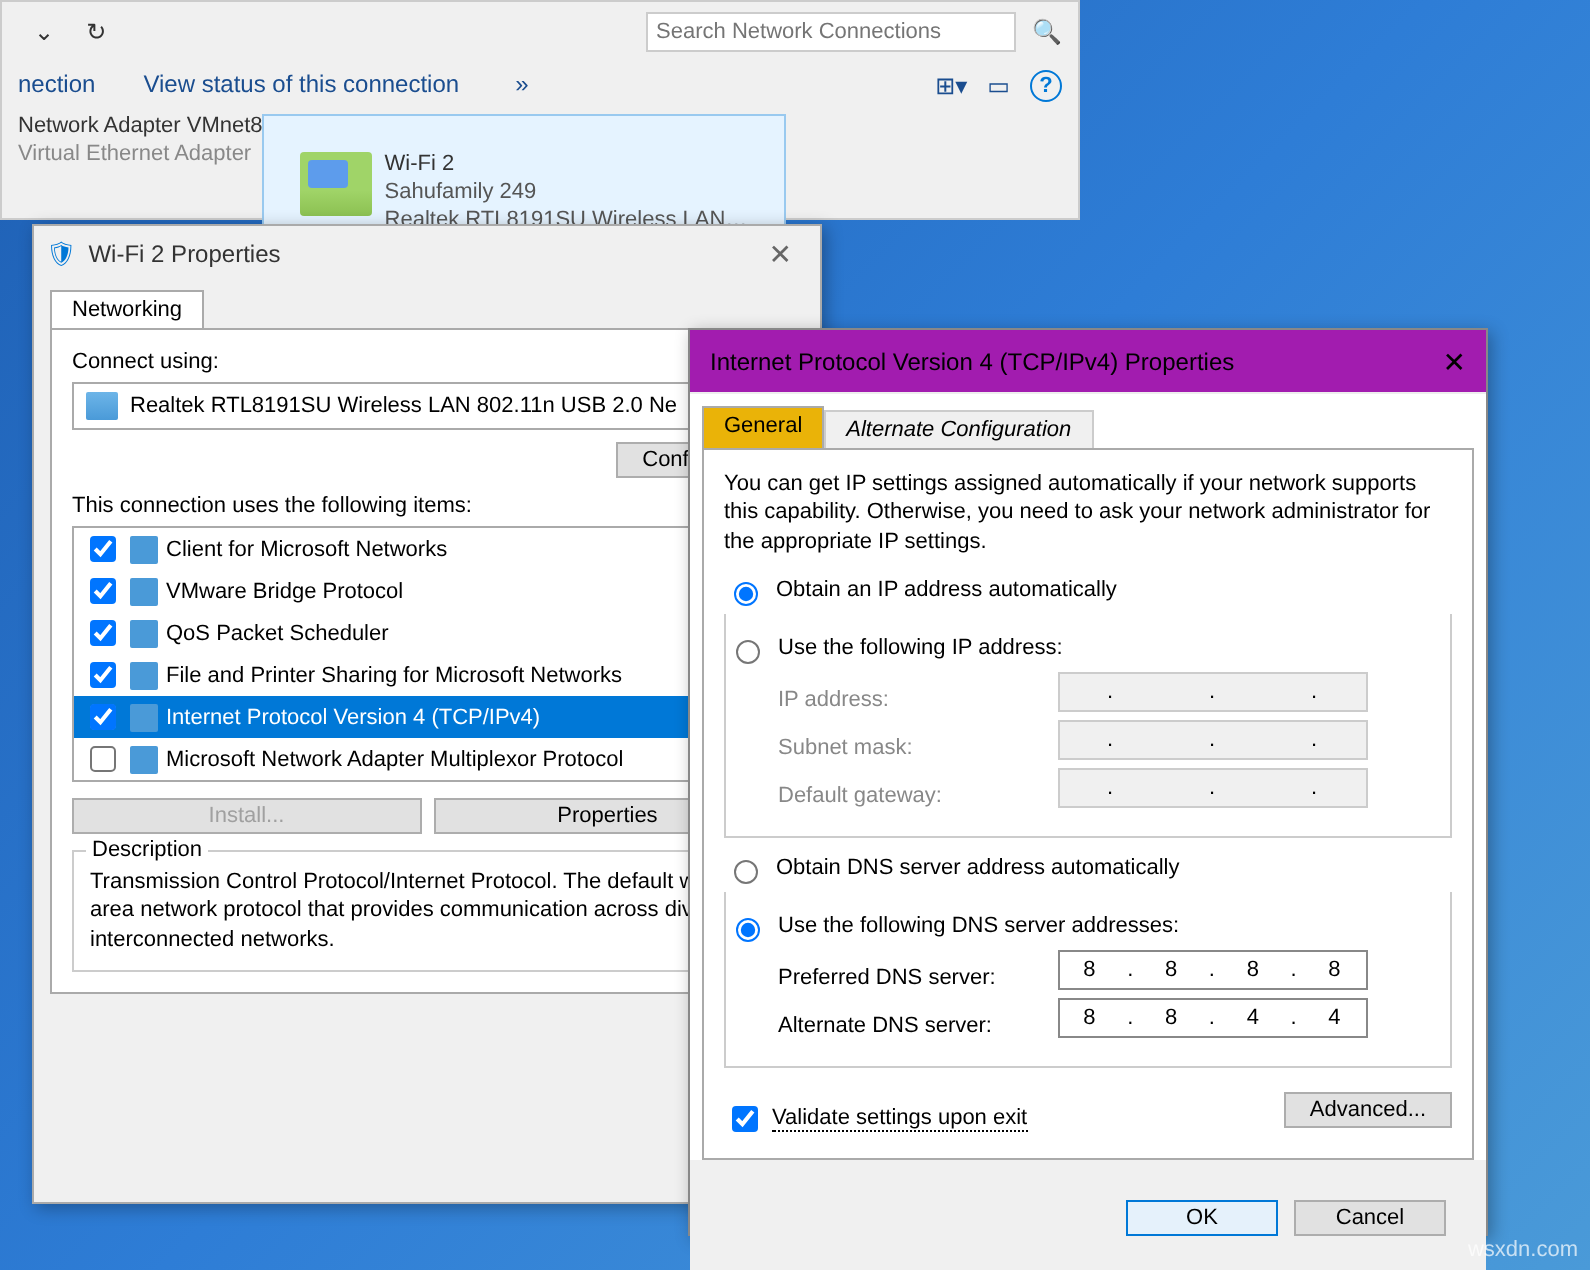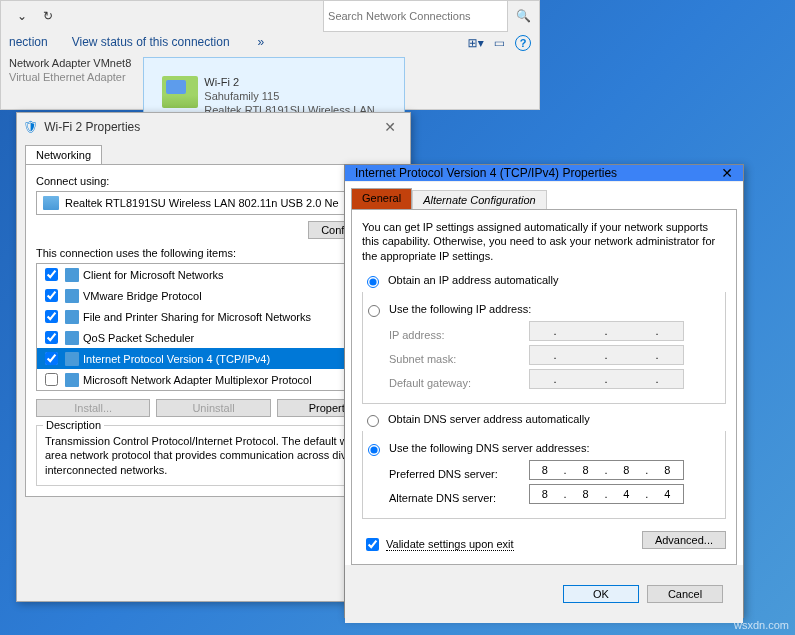--- a/index.html
+++ b/index.html
@@ -1,22 +1,22 @@
 <!DOCTYPE html>
 <html><head>
 <meta charset="utf-8">
 <style>
 * { box-sizing: border-box; font-family: "Segoe UI", Tahoma, sans-serif; }
 body { margin: 0; width: 795px; height: 635px; background: linear-gradient(135deg, #1e5fb3 0%, #2e7dd6 50%, #4a9ad8 100%); overflow: hidden; position: relative; }
 .window { position: absolute; background: #fff; border: 1px solid #aaa; box-shadow: 2px 2px 8px rgba(0,0,0,0.3); }
 .bg-win { top: 0; left: 0; width: 540px; height: 110px; background: #f0f0f0; border: 1px solid #ccc; }
 .bg-toolbar { display: flex; align-items: center; height: 30px; padding: 0 8px; gap: 8px; font-size: 12px; color: #333; }
-.bg-search { flex: 0 0 185px; height: 32px; border: 1px solid #ccc; padding: 2px 4px; font-size: 11px; color: #888; background: #fff; margin-left: auto; }
+.bg-search { flex: 0 0 185px; height: 20px; border: 1px solid #ccc; padding: 2px 4px; font-size: 11px; color: #888; background: #fff; margin-left: auto; }
 .bg-links { display: flex; gap: 24px; padding: 4px 8px; font-size: 12px; color: #1a4d8f; }
-.bg-body { display: flex; gap: 12px; padding: 2px 8px; font-size: 11px; }
+.bg-body { display: flex; padding: 2px 8px; font-size: 11px; }
 .bg-adapter { display: flex; gap: 6px; border: 1px solid transparent; padding: 18px; }
 .bg-adapter.sel { border: 1px solid #99c9ef; background: #e5f3ff; }
 .adapter-icon { width: 36px; height: 32px; background: linear-gradient(#a0d468 60%, #8cc152); border-radius: 2px; position: relative; }
 .adapter-icon::before { content: ""; position: absolute; top: 4px; left: 4px; width: 20px; height: 14px; background: #5d9cec; border-radius: 2px; }
 .left-col { display:flex; flex-direction:column; gap:2px; font-size:11px; color:#333;}
 .drop-arrow { display:inline-block; margin: 0 8px; }
 
 
 .mid-dialog { top: 112px; left: 16px; width: 395px; height: 490px; background: #f0f0f0; }
 .titlebar { display: flex; align-items: center; height: 28px; padding: 0 6px; font-size: 12px; color: #333; }
@@ -38,24 +38,24 @@
 .proto-icon { width: 14px; height: 14px; background: #4a9ad8; border-radius: 1px; flex-shrink: 0; }
 .scroll-down { position: absolute; right: 0; bottom: 0; width: 16px; height: 16px; background: #e1e1e1; border: 1px solid #ccc; text-align: center; font-size: 9px; line-height: 14px; }
 .btn-row { display: flex; gap: 6px; margin-top: 8px; }
 .btn-row .btn { flex: 1; }
 .groupbox { border: 1px solid #ccc; padding: 8px; margin-top: 8px; position: relative; }
 .groupbox .legend { position: absolute; top: -7px; left: 6px; background: #fff; padding: 0 3px; font-size: 11px; }
 .desc-text { font-size: 11px; line-height: 1.3; }
 
 
 .top-dialog { top: 164px; left: 344px; width: 400px; height: 454px; background: #fff; border: 1px solid #888; }
-.top-title { display: flex; align-items: center; height: 17px; padding: 0 10px; font-size: 12px; background: #3b82f6; border-bottom: 1px solid #eee; }
+.top-title { display: flex; align-items: center; height: 32px; padding: 0 10px; font-size: 12px; background: #a21caf; border-bottom: 1px solid #eee; }
 .top-title .close { margin-left: auto; font-size: 14px; }
 .top-tabs { display: flex; padding: 6px 6px 0; font-size: 11px; }
-.top-tab { padding: 3px 10px; border: 1px solid #aaa; border-bottom: none; background: #c2410c; }
+.top-tab { padding: 3px 10px; border: 1px solid #aaa; border-bottom: none; background: #eab308; }
 .top-tab.inactive { background: #f0f0f0; border-color: #ccc; margin-top: 2px; font-style: italic; }
 .top-body { border: 1px solid #aaa; margin: 0 6px; padding: 10px; font-size: 11px; }
 .info-text { line-height: 1.3; margin-bottom: 10px; }
 .radio-row { display: flex; align-items: center; gap: 6px; margin: 4px 0; }
 .radio { width: 12px; height: 12px; }
 .field-row { display: flex; align-items: flex-end; margin: 4px 0 4px 18px; }
 .field-label { width: 140px; color: #888; }
 .field-label.active { color: #000; }
 .ip-input { width: 155px; height: 20px; border: 1px solid #888; background: #fff; display: flex; align-items: center; justify-content: space-around; font-size: 11px; letter-spacing: 1px; }
 .ip-input.disabled { background: #f0f0f0; border-color: #ccc; }
@@ -89,21 +89,21 @@
   </div>
   <div class="bg-body">
     <div class="left-col">
       <span>Network Adapter VMnet8</span>
       <span style="color:#888">Virtual Ethernet Adapter</span>
     </div>
     <div class="bg-adapter sel">
       <div class="adapter-icon"></div>
       <div class="left-col">
         <span>Wi-Fi 2</span>
-        <span style="color:#555">Sahufamily  115</span>
+        <span style="color:#555">Sahufamily  249</span>
         <span style="color:#555">Realtek RTL8191SU Wireless LAN…</span>
       </div>
     </div>
   </div>
 </div>
 
 <div class="window mid-dialog">
   <div class="titlebar">
     <span style="color:#0078d7;margin-right:6px">🛡</span>
     <span>Wi-Fi 2 Properties</span>
@@ -129,42 +129,41 @@
           <span>Client for Microsoft Networks</span>
         </div>
         <div class="list-item">
           <input type="checkbox" class="chk" checked="" style="">
           <div class="proto-icon"></div>
           <span>VMware Bridge Protocol</span>
         </div>
         <div class="list-item">
           <input type="checkbox" class="chk" checked="" style="">
           <div class="proto-icon"></div>
+          <span>QoS Packet Scheduler</span>
+        </div>
+        <div class="list-item">
+          <input type="checkbox" class="chk" checked="" style="">
+          <div class="proto-icon"></div>
           <span>File and Printer Sharing for Microsoft Networks</span>
-        </div>
-        <div class="list-item">
-          <input type="checkbox" class="chk" checked="" style="">
-          <div class="proto-icon"></div>
-          <span>QoS Packet Scheduler</span>
         </div>
         <div class="list-item sel">
           <input type="checkbox" class="chk" checked="" style="">
           <div class="proto-icon"></div>
           <span>Internet Protocol Version 4 (TCP/IPv4)</span>
         </div>
         <div class="list-item">
           <input type="checkbox" class="chk" style="">
           <div class="proto-icon"></div>
           <span>Microsoft Network Adapter Multiplexor Protocol</span>
         </div>
         <div class="scroll-down">▾</div>
     </div>
     <div class="btn-row">
       <button class="btn" disabled="">Install...</button>
-      <button class="btn" disabled="">Uninstall</button>
       <button class="btn">Properties</button>
     </div>
     <div class="groupbox">
       <div class="legend">Description</div>
       <div class="desc-text">Transmission Control Protocol/Internet Protocol. The default wide area network protocol that provides communication across diverse interconnected networks.</div>
     </div>
   </div>
 </div>
 
 <div class="window top-dialog">

